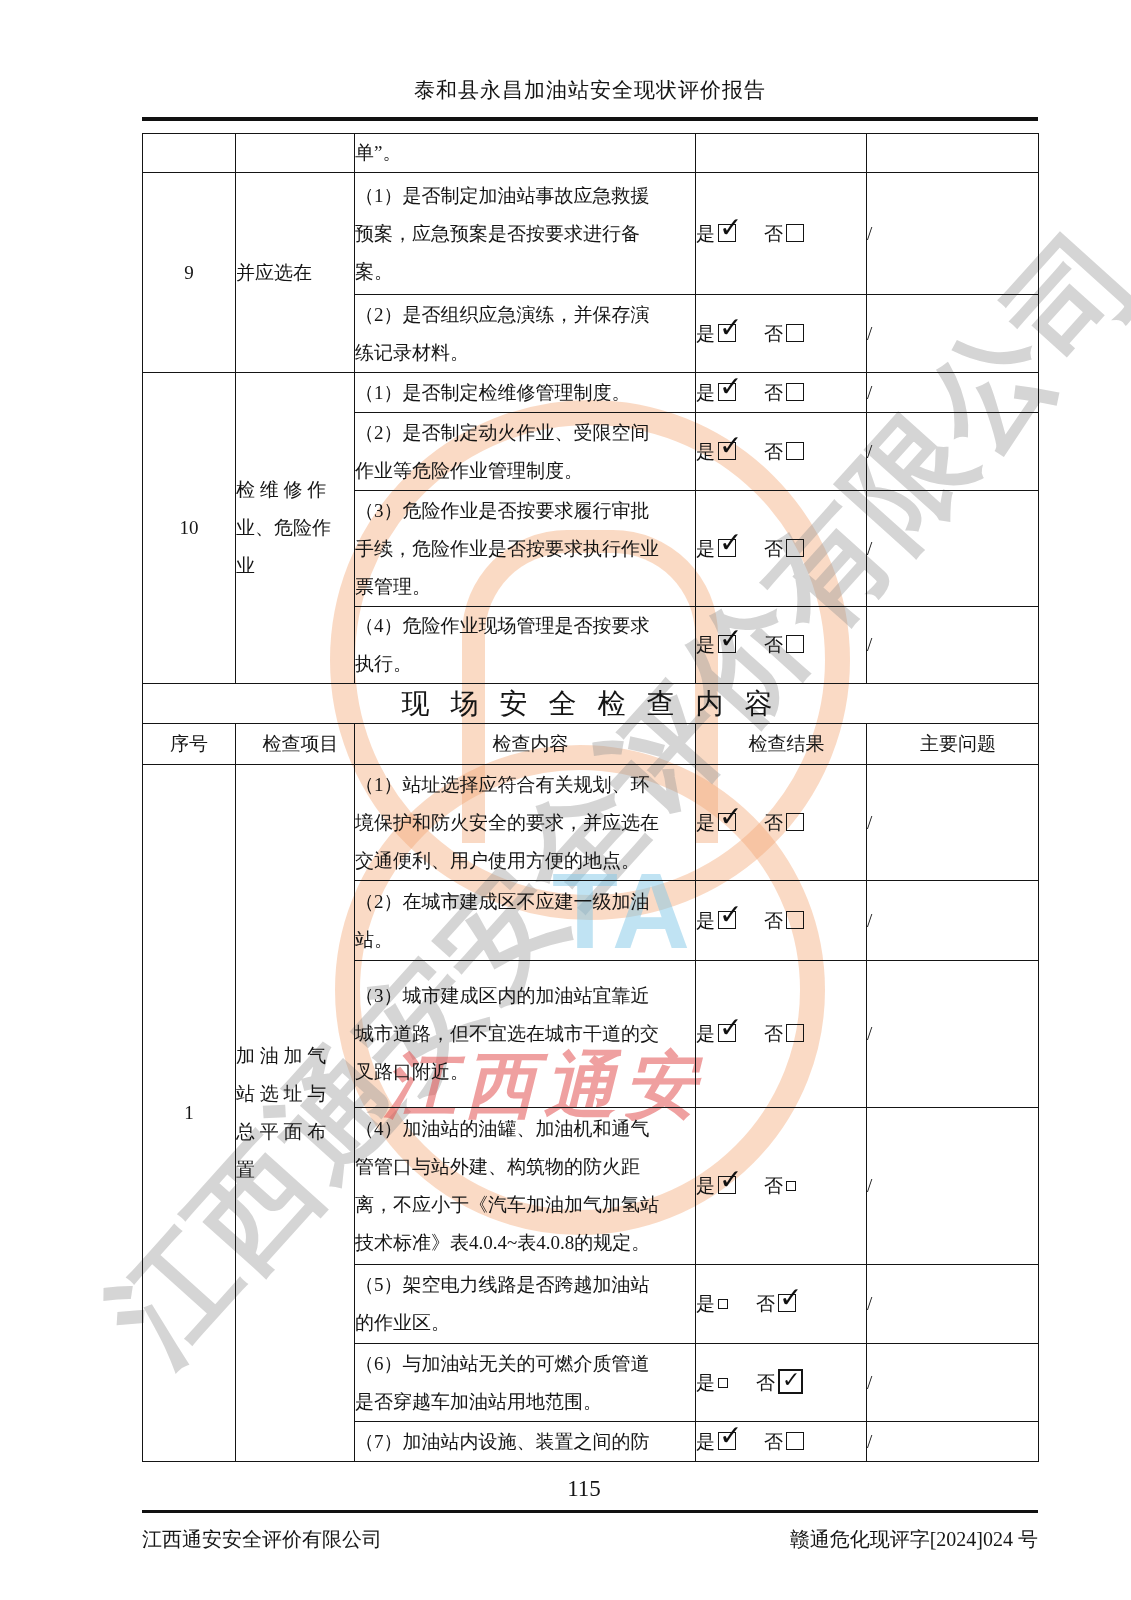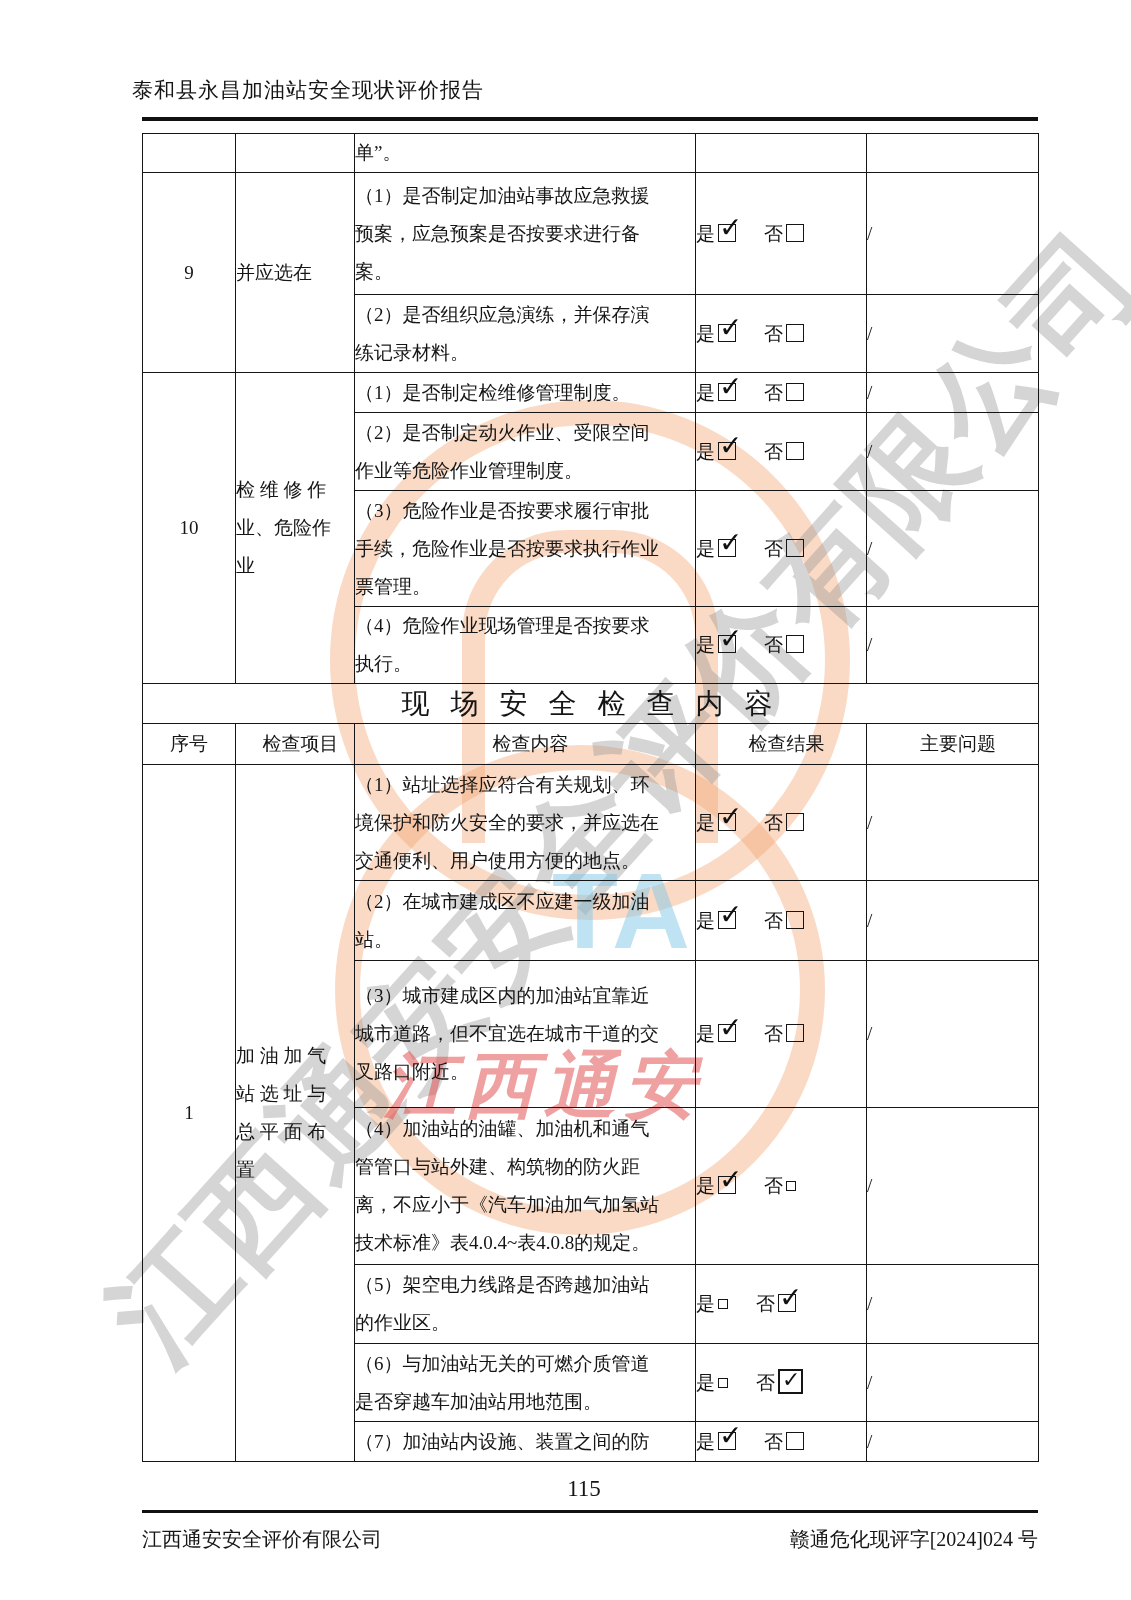--- a/index.html
+++ b/index.html
@@ -22,22 +22,22 @@
     border:23px solid rgba(243,166,116,0.42); border-bottom:none;
     border-radius:105px 105px 0 0;}
   .wm-ring2{left:335px; top:745px; width:440px; height:440px; border-radius:50%;
     border:25px solid rgba(243,166,116,0.42);}
   .wm-blue{left:552px; top:848px; font-size:108px; font-weight:bold;
     font-family:Liberation Sans, sans-serif;
     color:rgba(130,200,232,0.50); letter-spacing:2px;}
   .wm-red{left:384px; top:1038px; font-size:72px; font-weight:bold;
     letter-spacing:8px; color:rgba(226,82,82,0.55); white-space:nowrap;font-style:italic;}
   
-  .report-title{position:absolute; z-index:2; left:132px; top:76px; width:896px;
-    font-size:21px; letter-spacing:1px;}
+  .report-title{position:absolute; z-index:2; left:142px; top:76px; width:896px;
+    text-align:center; font-size:21px; letter-spacing:1px;}
   .head-rule{position:absolute; z-index:2; left:142px; top:117px; width:896px;
     height:4px; background:#111;}
   .page-number{position:absolute; z-index:2; left:136px; top:1476px; width:896px;
     text-align:center; font-size:23px;}
   .foot-rule{position:absolute; z-index:2; left:142px; top:1510px; width:896px;
     height:3px; background:#111;}
   .footer-left{position:absolute; z-index:2; left:142px; top:1526px; font-size:20px;}
   .footer-right{position:absolute; z-index:2; right:93px; top:1526px; font-size:20px;}
   
   table.insp{position:absolute; z-index:2; left:142px; top:133px;

